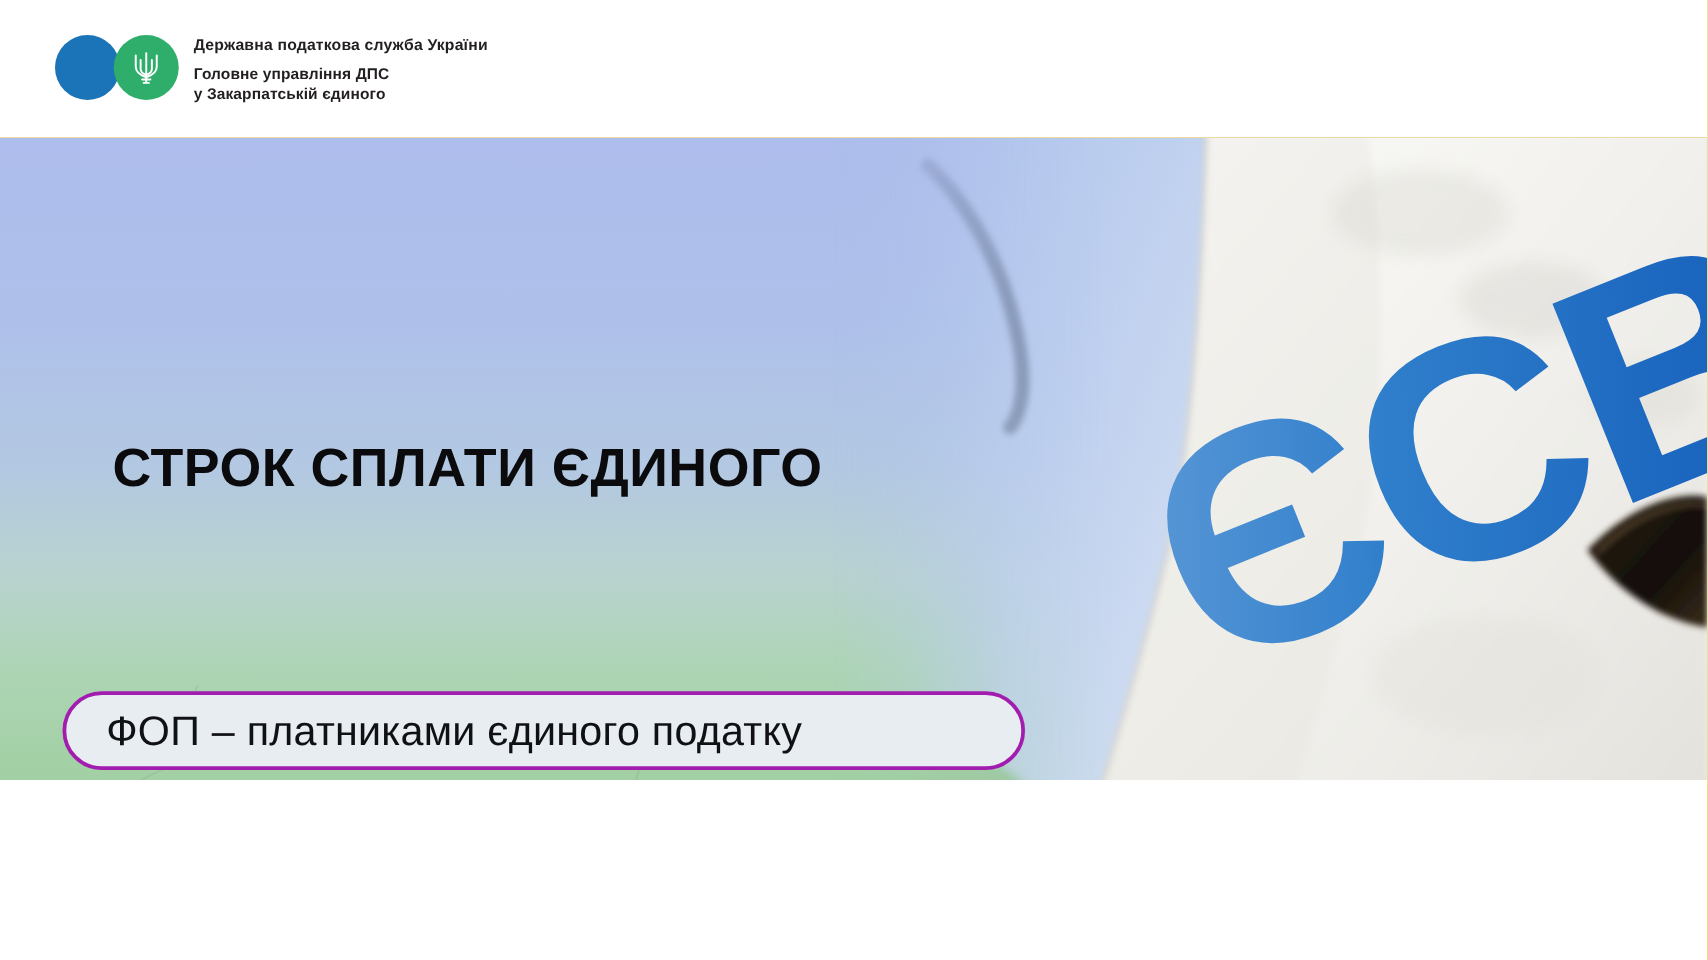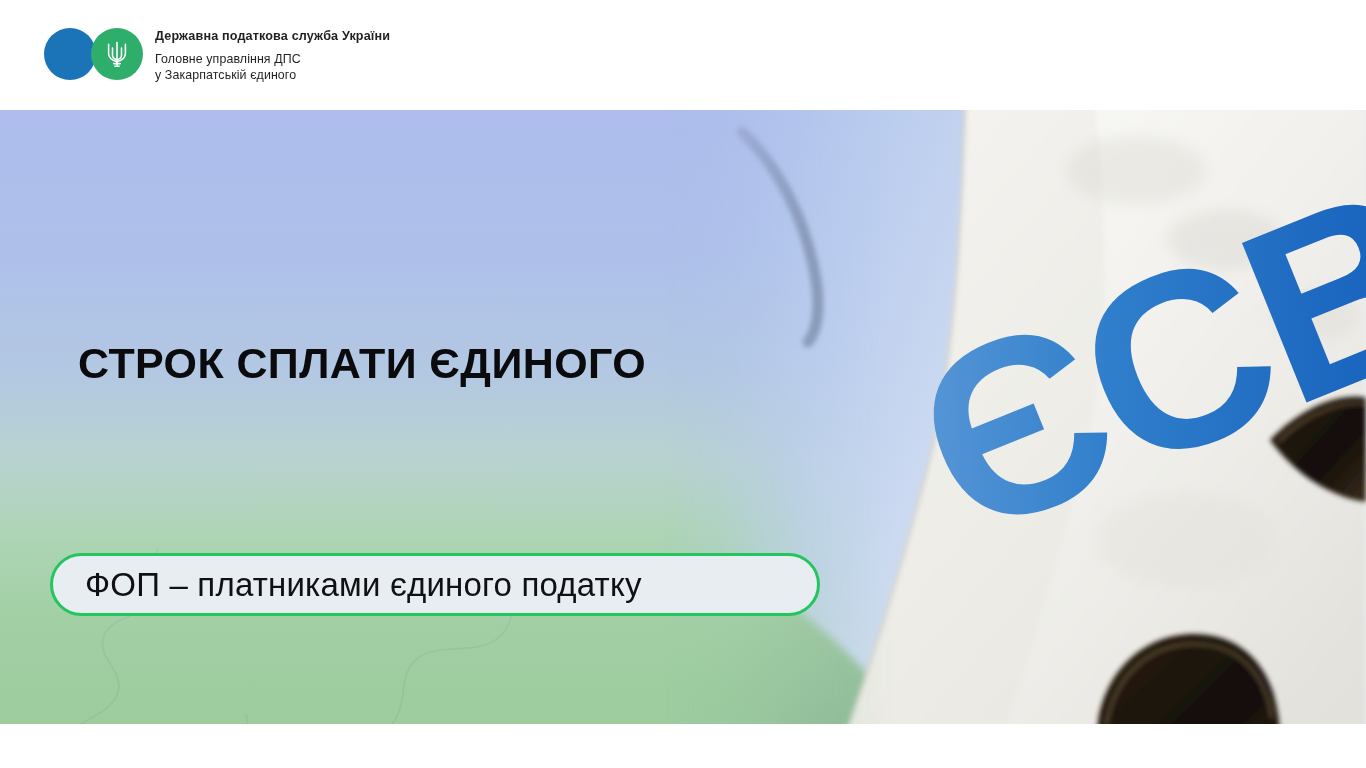--- a/index.html
+++ b/index.html
@@ -8,21 +8,21 @@
     padding: 0;
     background: #ffffff;
   }
   body {
     font-family: "Liberation Sans", "DejaVu Sans", sans-serif;
   }
 
   .page {
     position: relative;
     width: 1366px;
-    height: 724px;
+    height: 624px;
     overflow: hidden;
     background: #eab308;
   }
 
   
   .header-bar {
     position: absolute;
     left: 0; top: 0;
     width: 1366px;
     height: 110px;
@@ -69,21 +69,21 @@
   .brand-line1 {
     font-size: 12.6px;
     font-weight: 700;
     color: #231f20;
     letter-spacing: 0.15px;
     line-height: 1.25;
     white-space: nowrap;
   }
   .brand-line2, .brand-line3 {
     font-size: 12.4px;
-    font-weight: 400;
+    font-weight: 700;
     color: #231f20;
     letter-spacing: 0.1px;
     line-height: 1.3;
     white-space: nowrap;
   }
   .brand-line2 { margin-top: 6px; }
 
   
   .hero {
     position: absolute;
@@ -125,38 +125,38 @@
     width: 820px; height: 260px;
     opacity: .30;
   }
 
   
   .headline {
     position: absolute;
     left: 74px;
     top: 222px;
     width: 820px;
-    margin: 4px;
+    margin: 16px;
     font-size: 43px;
     font-weight: 700;
     line-height: 1.30;
     letter-spacing: 0.4px;
     color: #0b0b0d;
     text-transform: uppercase;
   }
   .headline .hl-line { display: block; white-space: nowrap; }
 
   .pill {
     position: absolute;
     left: 50px;
     top: 443px;
     width: 770px;
     height: 63px;
     box-sizing: border-box;
-    border: 3px solid #22c55e;
+    border: 3px solid #a21caf;
     border-radius: 34px;
     background: #e7edf0;
     display: flex;
     align-items: center;
   }
   .pill-text {
     margin: 0;
     padding-left: 32px;
     font-size: 33px;
     font-weight: 400;

